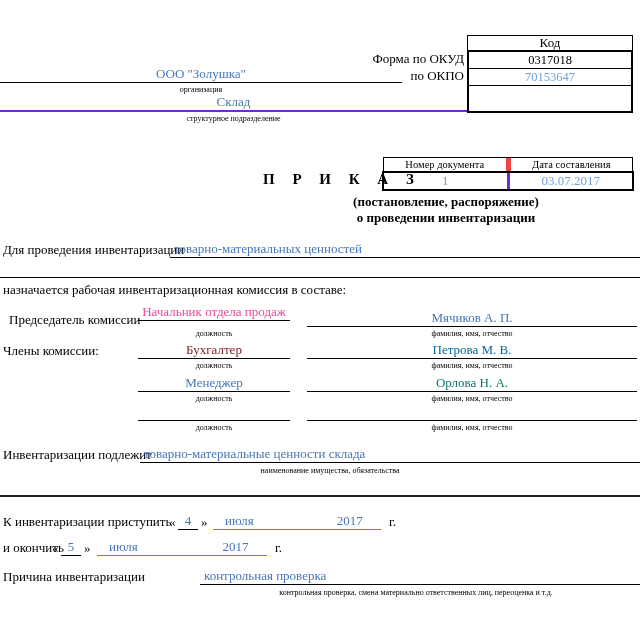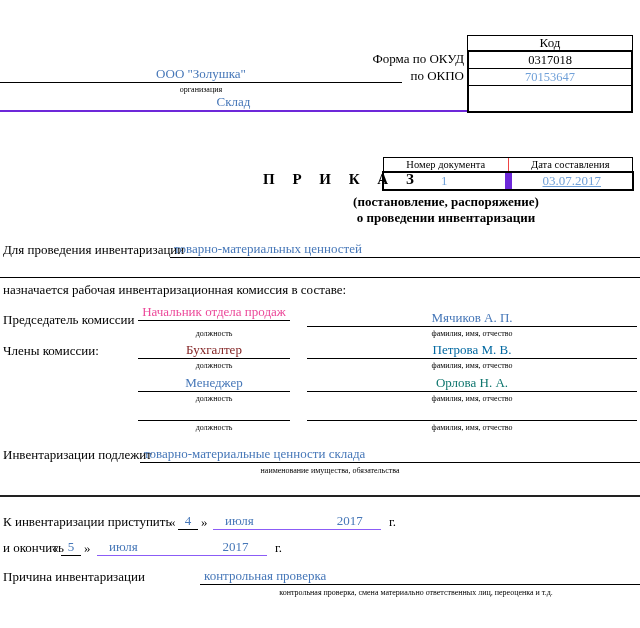--- a/index.html
+++ b/index.html
@@ -21,24 +21,24 @@
   .hline2{border-bottom:2px solid #222;height:0;}
   
   .code-hdr{left:467px;top:35px;width:164px;border:1px solid #000;height:14px;line-height:14px;font-size:13px;text-align:center;}
   .code-box{left:467px;top:50px;width:162px;border:2px solid #000;}
   .code-cell{height:16px;line-height:16px;text-align:center;font-size:12.5px;}
   .code-cell + .code-cell{border-top:1px solid #000;}
   .code-cell.empty{height:25px;}
   
   .doc-hrow{left:383px;top:157px;width:248px;display:flex;border:1px solid #000;height:13px;}
   .doc-hcell{flex:1;font-size:10.5px;line-height:13px;text-align:center;overflow:hidden;}
-  .doc-hcell + .doc-hcell{border-left:1px solid #ef4444;}
+  .doc-hcell + .doc-hcell{border-left:5px solid #ef4444;}
   .doc-vrow{left:382px;top:171px;width:248px;display:flex;border:2px solid #000;height:16px;}
   .doc-vcell{flex:1;font-size:13px;line-height:16px;text-align:center;}
-  .doc-vcell + .doc-vcell{border-left:7px solid #6d28d9;text-decoration:underline;}
+  .doc-vcell + .doc-vcell{border-left:3px solid #6d28d9;}
   .my-field{display:flex;border-bottom:1px solid #8b5cf6;height:16px;line-height:15px;}
   .my-month{flex:1.5;padding-left:12px;}
   .my-year{flex:1;text-align:center;}
 </style>
 </head>
 <body>
 
 <div class="page">
 
   <div class="abs code-hdr">Код</div>
@@ -46,39 +46,40 @@
     <div class="code-cell">0317018</div>
     <div class="code-cell code-val" style="color: rgb(113, 161, 217);">70153647</div>
     <div class="code-cell empty"></div>
   </div>
   <div class="abs txt right" style="left:330px;top:51px;width:134px;">Форма по ОКУД</div>
   <div class="abs txt right" style="left:330px;top:68px;width:134px;">по ОКПО</div>
 
   <div class="abs ufield center fill" style="left: 0px; top: 66px; width: 402px; color: rgb(70, 119, 184);">ООО "Золушка"</div>
   <div class="abs hint" style="left:0;top:85px;width:402px;">организация</div>
   <div class="abs ufield thick center fill" style="left: 0px; top: 94px; width: 467px; color: rgb(70, 119, 184);">Склад</div>
+  <div class="abs hint" style="left:0;top:114px;width:467px;">структурное подразделение</div>
 
   <div class="abs txt b" style="left:263px;top:171px;font-size:15px;letter-spacing:7px;">П Р И К А З</div>
   <div class="abs doc-hrow">
     <div class="doc-hcell">Номер документа</div>
     <div class="doc-hcell">Дата составления</div>
   </div>
   <div class="abs doc-vrow">
     <div class="doc-vcell code-val" style="color: rgb(113, 161, 217);">1</div>
     <div class="doc-vcell code-val" style="color: rgb(113, 161, 217);">03.07.2017</div>
   </div>
   <div class="abs b center txt" style="left:306px;top:194px;width:280px;">(постановление, распоряжение)</div>
   <div class="abs b center txt" style="left:306px;top:210px;width:280px;">о проведении инвентаризации</div>
 
   <div class="abs txt" style="left:3px;top:242px;">Для проведения инвентаризации</div>
   <div class="abs ufield fill" style="left: 170px; top: 241px; width: 470px; padding-left: 4px; color: rgb(70, 119, 184);">товарно-материальных ценностей</div>
   <div class="abs hline" style="left:0;top:277px;width:640px;"></div>
   <div class="abs txt" style="left:3px;top:282px;">назначается рабочая инвентаризационная комиссия в составе:</div>
 
-  <div class="abs txt" style="left:3px;top:312px;">Председатель комиссии</div>
+  <div class="abs txt" style="left:9px;top:312px;">Председатель комиссии</div>
   <div class="abs ufield center fill" style="left: 138px; top: 304px; width: 152px; color: #ec4899;">Начальник отдела продаж</div>
   <div class="abs ufield center fill" style="left: 307px; top: 310px; width: 330px; color: rgb(70, 119, 184);">Мячиков А. П.</div>
   <div class="abs hint" style="left:138px;top:329px;width:152px;">должность</div>
   <div class="abs hint" style="left:307px;top:329px;width:330px;">фамилия, имя, отчество</div>
 
   <div class="abs txt" style="left:3px;top:343px;">Члены комиссии:</div>
   <div class="abs ufield center fill" style="left: 138px; top: 342px; width: 152px; color: #7f1d1d;">Бухгалтер</div>
   <div class="abs ufield center fill" style="left: 307px; top: 342px; width: 330px; color: #0369a1;">Петрова М. В.</div>
   <div class="abs hint" style="left:138px;top:361px;width:152px;">должность</div>
   <div class="abs hint" style="left:307px;top:361px;width:330px;">фамилия, имя, отчество</div>

